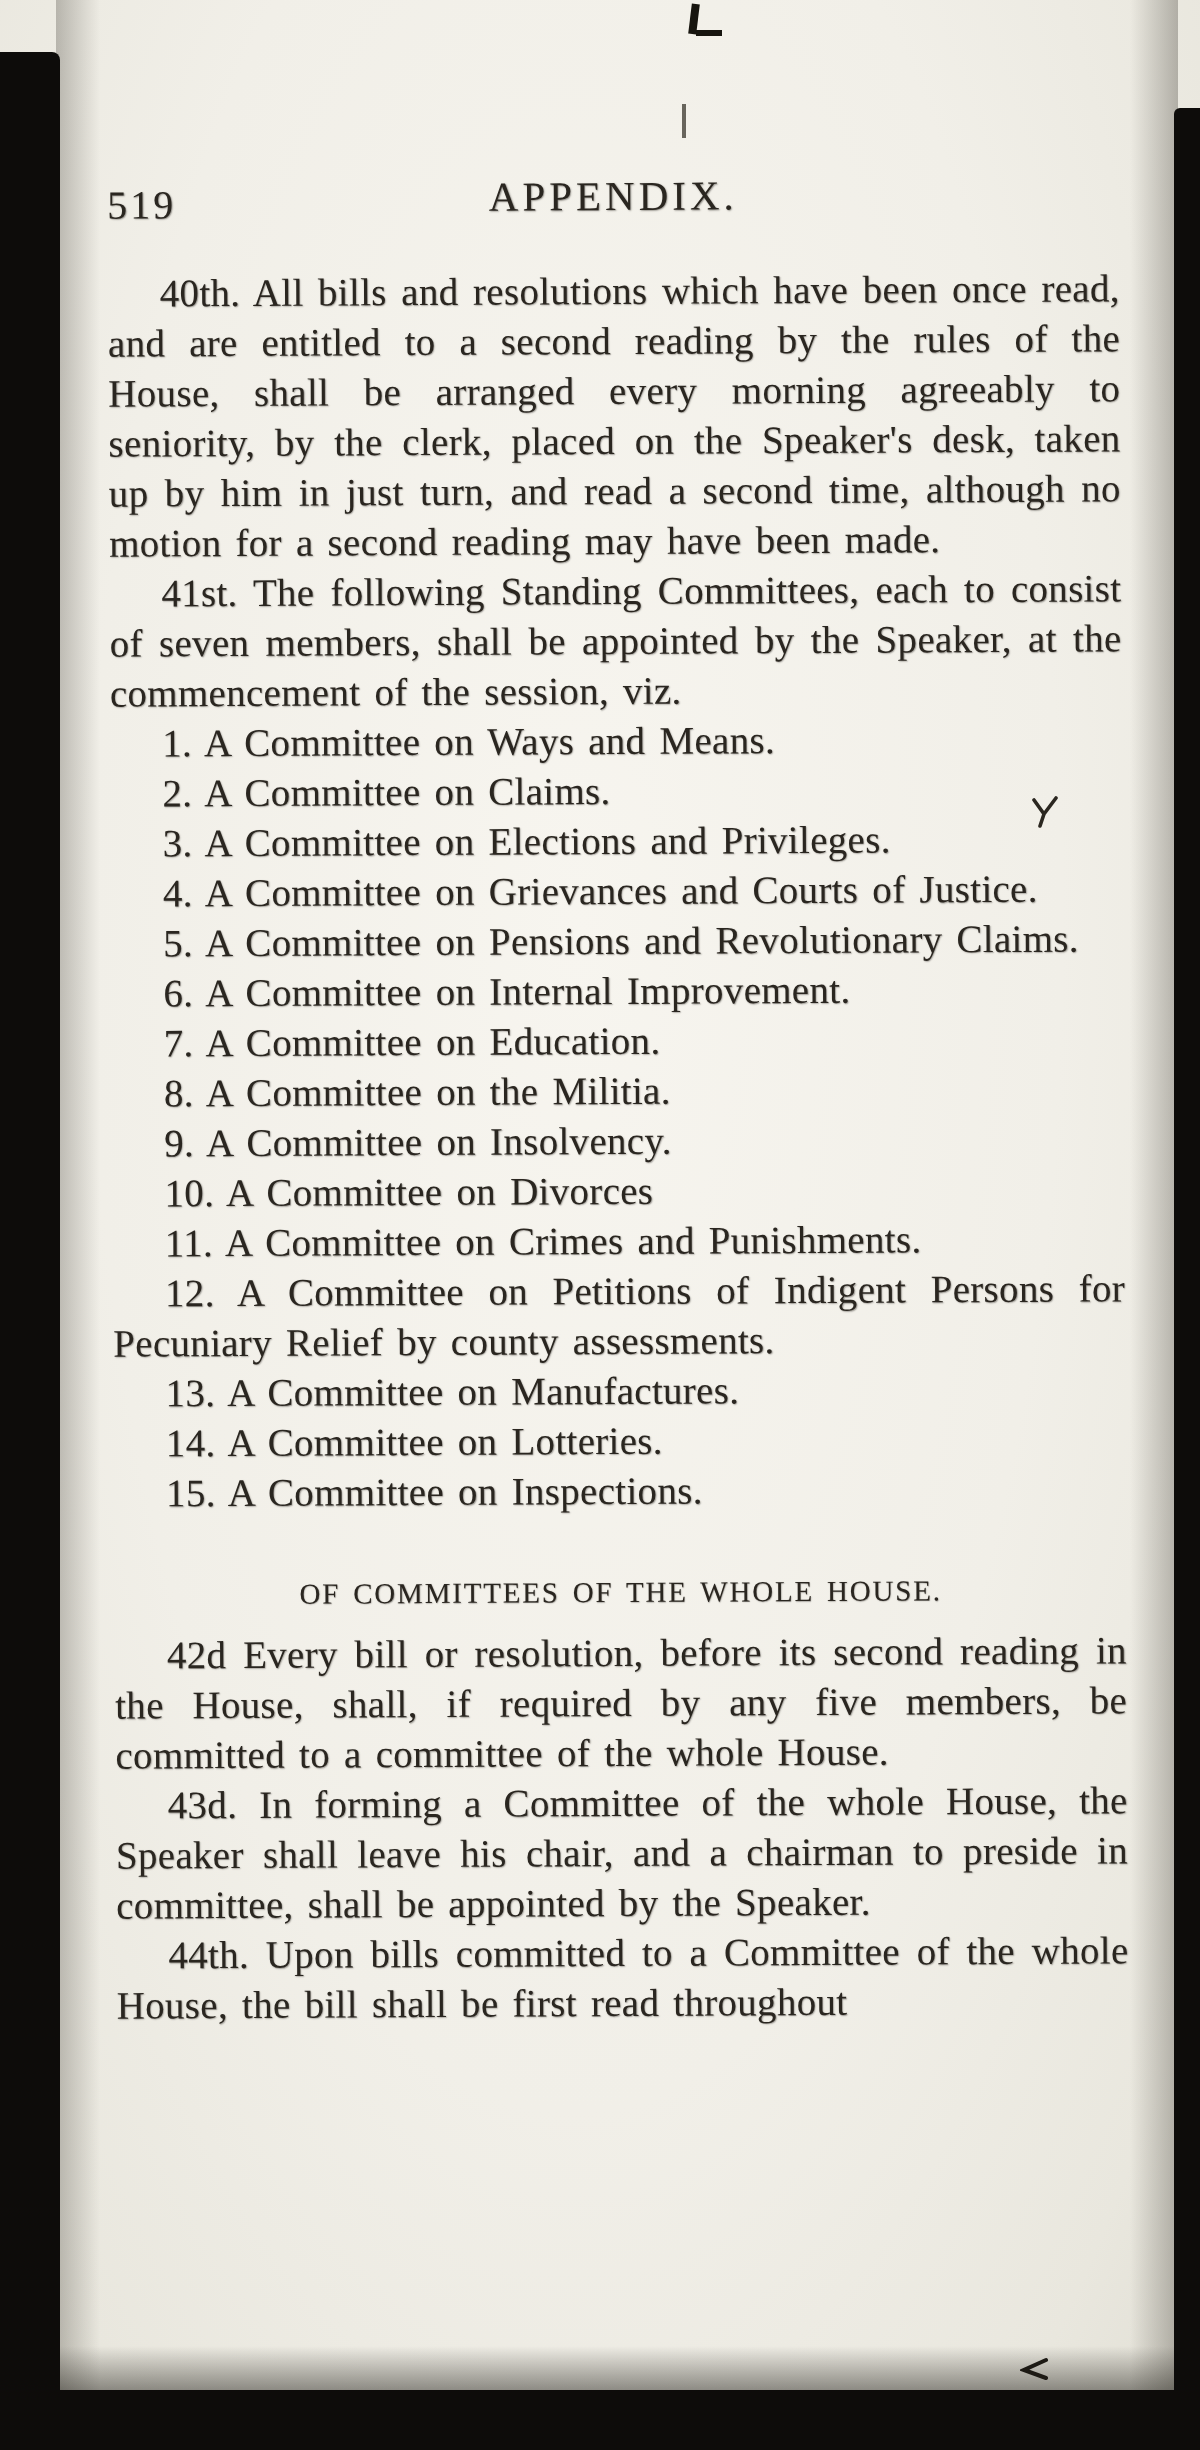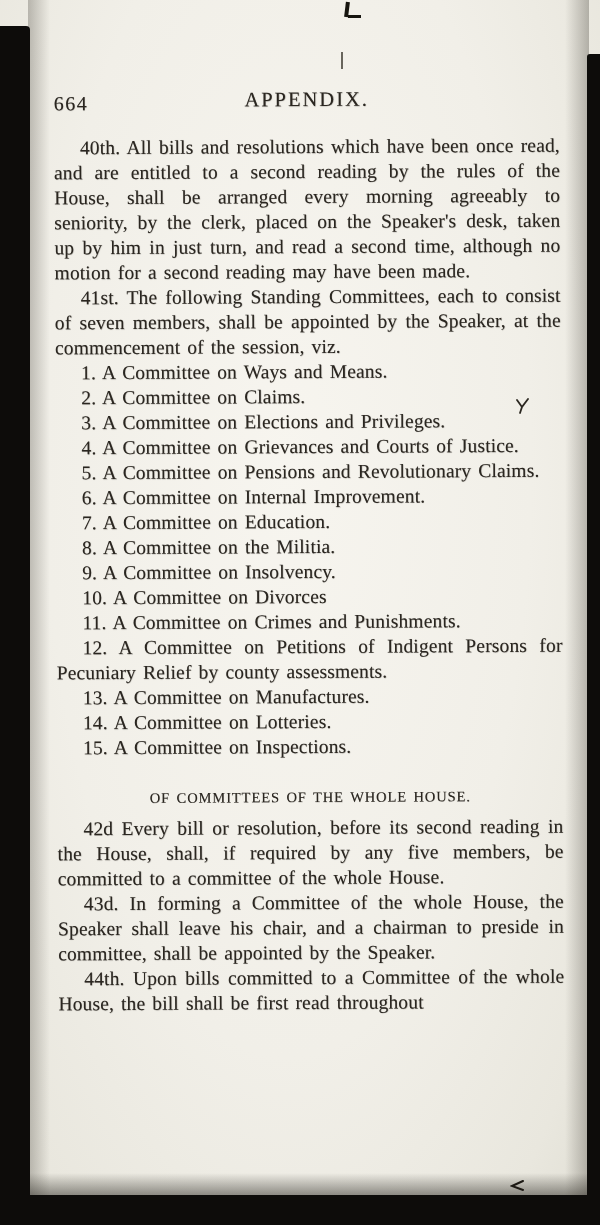--- a/index.html
+++ b/index.html
@@ -83,21 +83,21 @@
   .mark-ways   { left: 515px; top: 398px; }
   .mark-bottom { left: 510px; top: 1178px; }
 </style>
 </head>
 <body>
 
 <div class="scan">
 
   <div class="content">
     <div class="page-header">
-      <span class="pagenum">664</span>
+      <span class="pagenum">519</span>
       <span class="title">APPENDIX.</span>
     </div>
 
     <p class="para">40th. All bills and resolutions which have been once read, and are entitled to a second reading by the rules of the House, shall be arranged every morning agreeably to seniority, by the clerk, placed on the Speaker's desk, taken up by him in just turn, and read a second time, although no motion for a second reading may have been made.</p>
     <p class="para">41st. The following Standing Committees, each to consist of seven members, shall be appointed by the Speaker, at the commencement of the session, viz.</p>
 
     <div class="committee-list">
       <p class="para">1. A Committee on Ways and Means.</p>
       <p class="para">2. A Committee on Claims.</p>
       <p class="para">3. A Committee on Elections and Privileges.</p>

